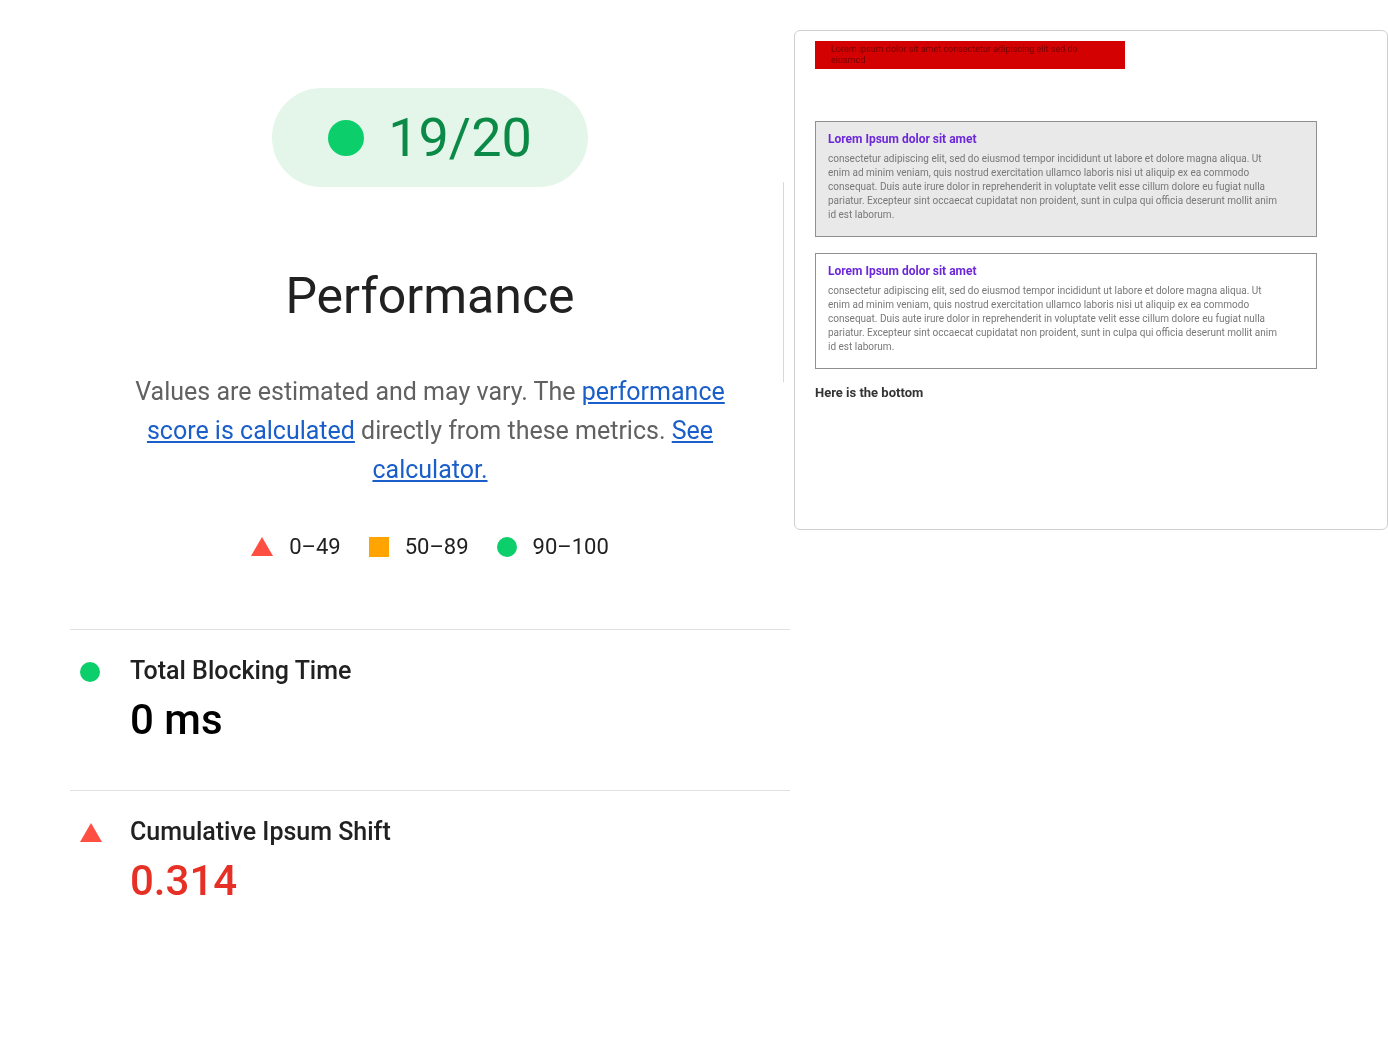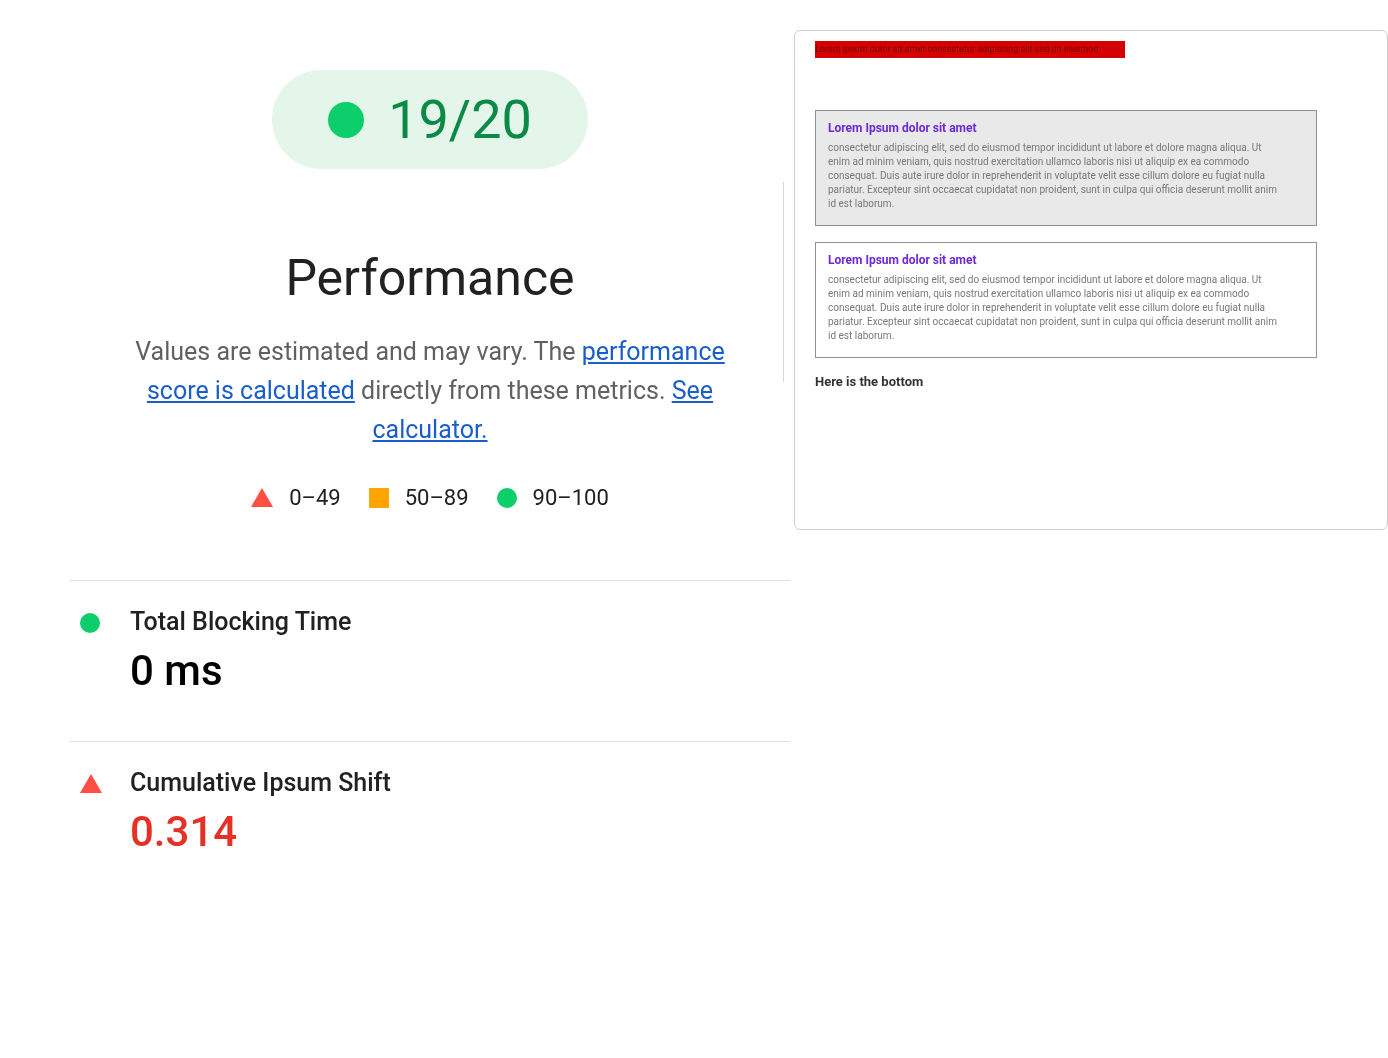--- a/index.html
+++ b/index.html
@@ -7,21 +7,21 @@
     font-family: Roboto, -apple-system, BlinkMacSystemFont, "Segoe UI", Helvetica, Arial, sans-serif;
     background: #fff;
     color: #212121;
     width: 1388px;
     height: 1058px;
     position: relative;
   }
   .main {
     position: absolute;
     left: 70px;
-    top: 70px;
+    top: 88px;
     width: 720px;
   }
   .score-pill {
     display: flex;
     align-items: center;
     justify-content: center;
     gap: 24px;
     background: #e3f6e9;
     border-radius: 60px;
     padding: 18px 56px;
@@ -35,29 +35,29 @@
   .pill-text {
     font-size: 54px;
     font-weight: 400;
     color: #0a8a46;
   }
   .heading {
     font-size: 50px;
     font-weight: 400;
     text-align: center;
     color: #212121;
-    margin-bottom: 26px;
+    margin-bottom: 48px;
   }
   .desc {
     text-align: center;
     font-size: 25px;
     color: #616161;
     line-height: 1.55;
     max-width: 600px;
-    margin: 0 auto 36px;
+    margin: 0 auto 45px;
   }
   .desc a {
     color: #1a5ec9;
     text-decoration: underline;
   }
   .legend {
     display: flex;
     justify-content: center;
     gap: 28px;
     font-size: 22px;
@@ -117,21 +117,21 @@
     width: 1px;
     height: 200px;
     background: #d8d8d8;
   }
   .thumb-inner { padding: 10px 20px 20px 20px; }
   .red-banner {
     background: #d40102;
     color: rgba(0,0,0,0.45);
     font-size: 9px;
     line-height: 1.2;
-    padding: 3px 0;
+    padding: 3px 16px;
     width: 310px;
     margin-bottom: 52px;
   }
   .card {
     border: 1px solid #909090;
     width: 502px;
     padding: 10px 12px 14px;
     margin-bottom: 16px;
   }
   .card.shaded { background: #e9e9e9; }

